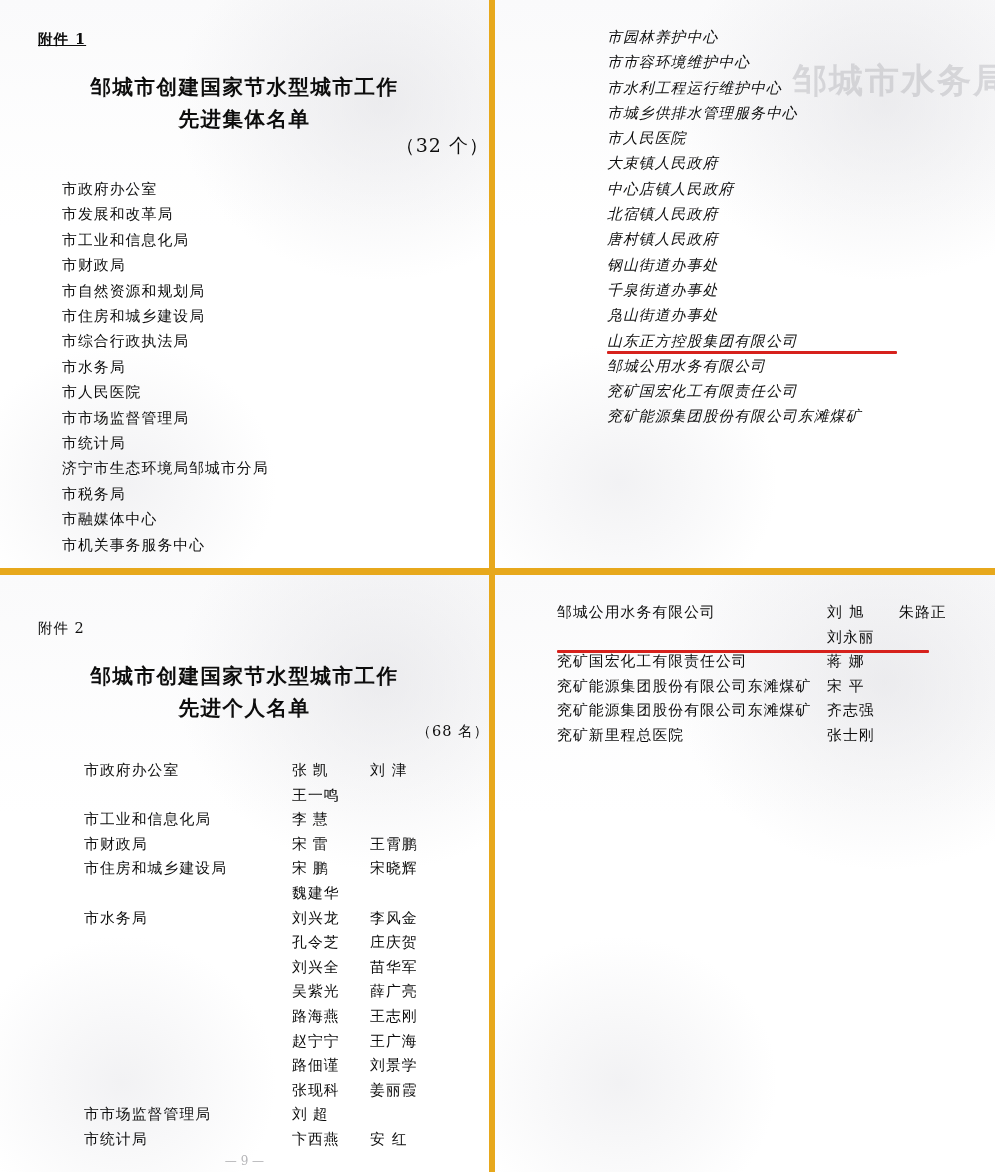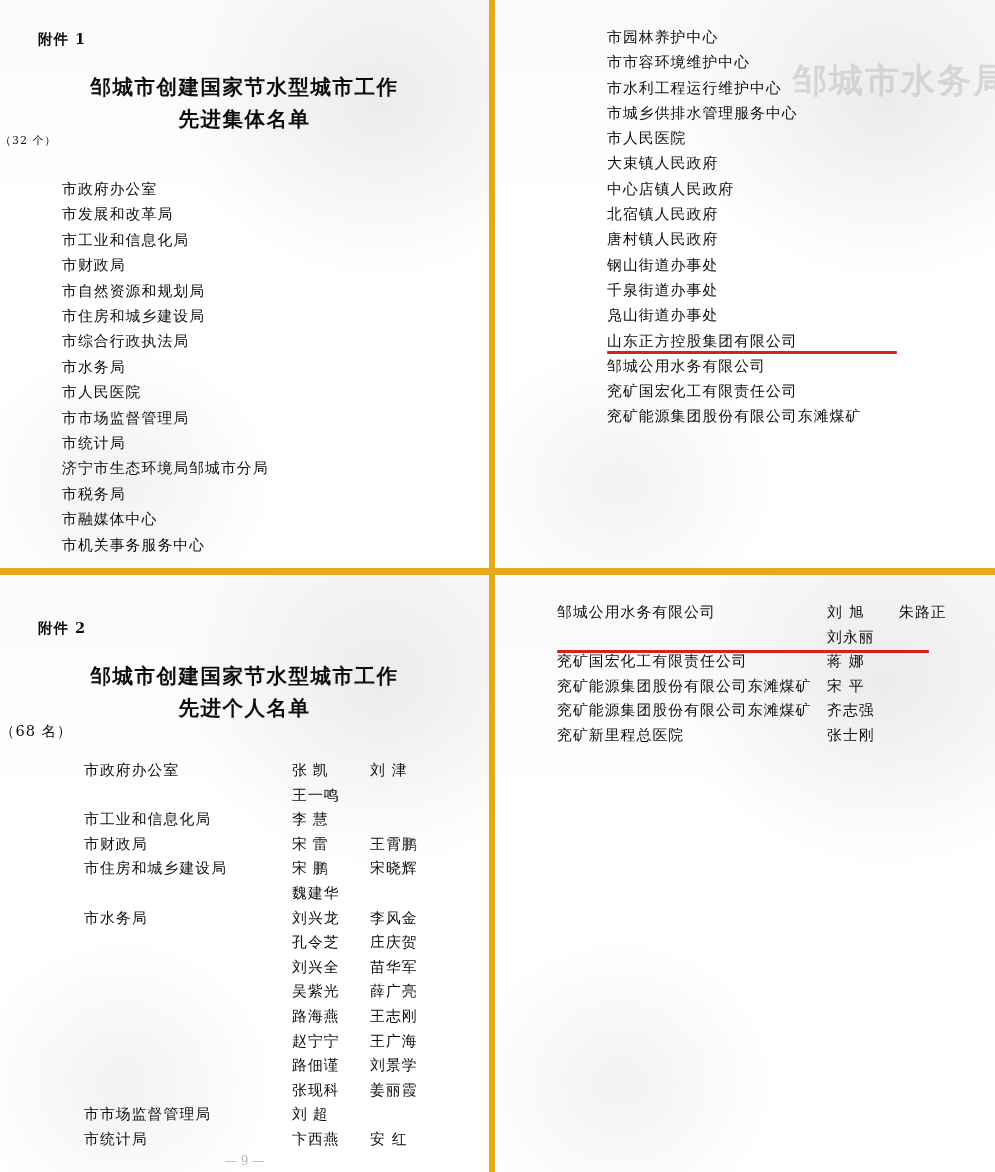--- a/index.html
+++ b/index.html
@@ -52,84 +52,85 @@
     letter-spacing: 2px;
   }
 
   
   .q1 .attach-label {
     position: absolute;
     left: 38px; top: 30px;
     font-size: 14.5px;
     letter-spacing: 1px;
     font-weight: 600;
+    text-decoration: underline;
   }
   .q1 .doc-title {
     position: absolute;
     left: 0; right: 0; top: 72px;
     text-align: center;
     font-size: 20.5px;
     font-weight: 700;
     letter-spacing: 1.5px;
     line-height: 1.55;
   }
   .q1 .doc-count {
     position: absolute;
     left: 0; right: 0; top: 133px;
-    text-align: left;
-    font-size: 11px;
+    text-align: right;
+    font-size: 19px;
     letter-spacing: 1px;
   }
   .q1 .unit-list {
     position: absolute;
     left: 62px; top: 176px;
     font-size: 14.8px;
     letter-spacing: 1.1px;
     line-height: 25.4px;
   }
   .q1 .unit-list div { white-space: nowrap; }
 
   
   .q2 .unit-list {
     position: absolute;
     left: 112px; top: 24px;
     font-size: 14.8px;
     letter-spacing: 1.1px;
     line-height: 25.3px;
   }
-  .q2 .unit-list div { white-space: nowrap; position: relative; }
+  .q2 .unit-list div { white-space: nowrap; position: relative; font-style: italic; }
   .underline-red {
     position: absolute;
     background: #d6211c;
     height: 3px;
     border-radius: 1px;
   }
   .q2 .ul-1 { left: 112px; top: 351px; width: 290px; }
 
   
   .q3 .attach-label {
     position: absolute;
     left: 38px; top: 44px;
     font-size: 14.5px;
     letter-spacing: 1px;
-    font-weight: 700;
+    font-weight: 400;
   }
   .q3 .doc-title {
     position: absolute;
     left: 0; right: 0; top: 86px;
     text-align: center;
     font-size: 20.5px;
     font-weight: 700;
     letter-spacing: 1.5px;
     line-height: 1.55;
   }
   .q3 .doc-count {
     position: absolute;
     left: 0; right: 0; top: 147px;
-    text-align: left;
+    text-align: right;
     font-size: 14.5px;
     letter-spacing: 1px;
   }
   .q3 .person-table {
     position: absolute;
     left: 84px; top: 186px;
     font-size: 14.8px;
     letter-spacing: 1.1px;
     border-collapse: collapse;
   }

